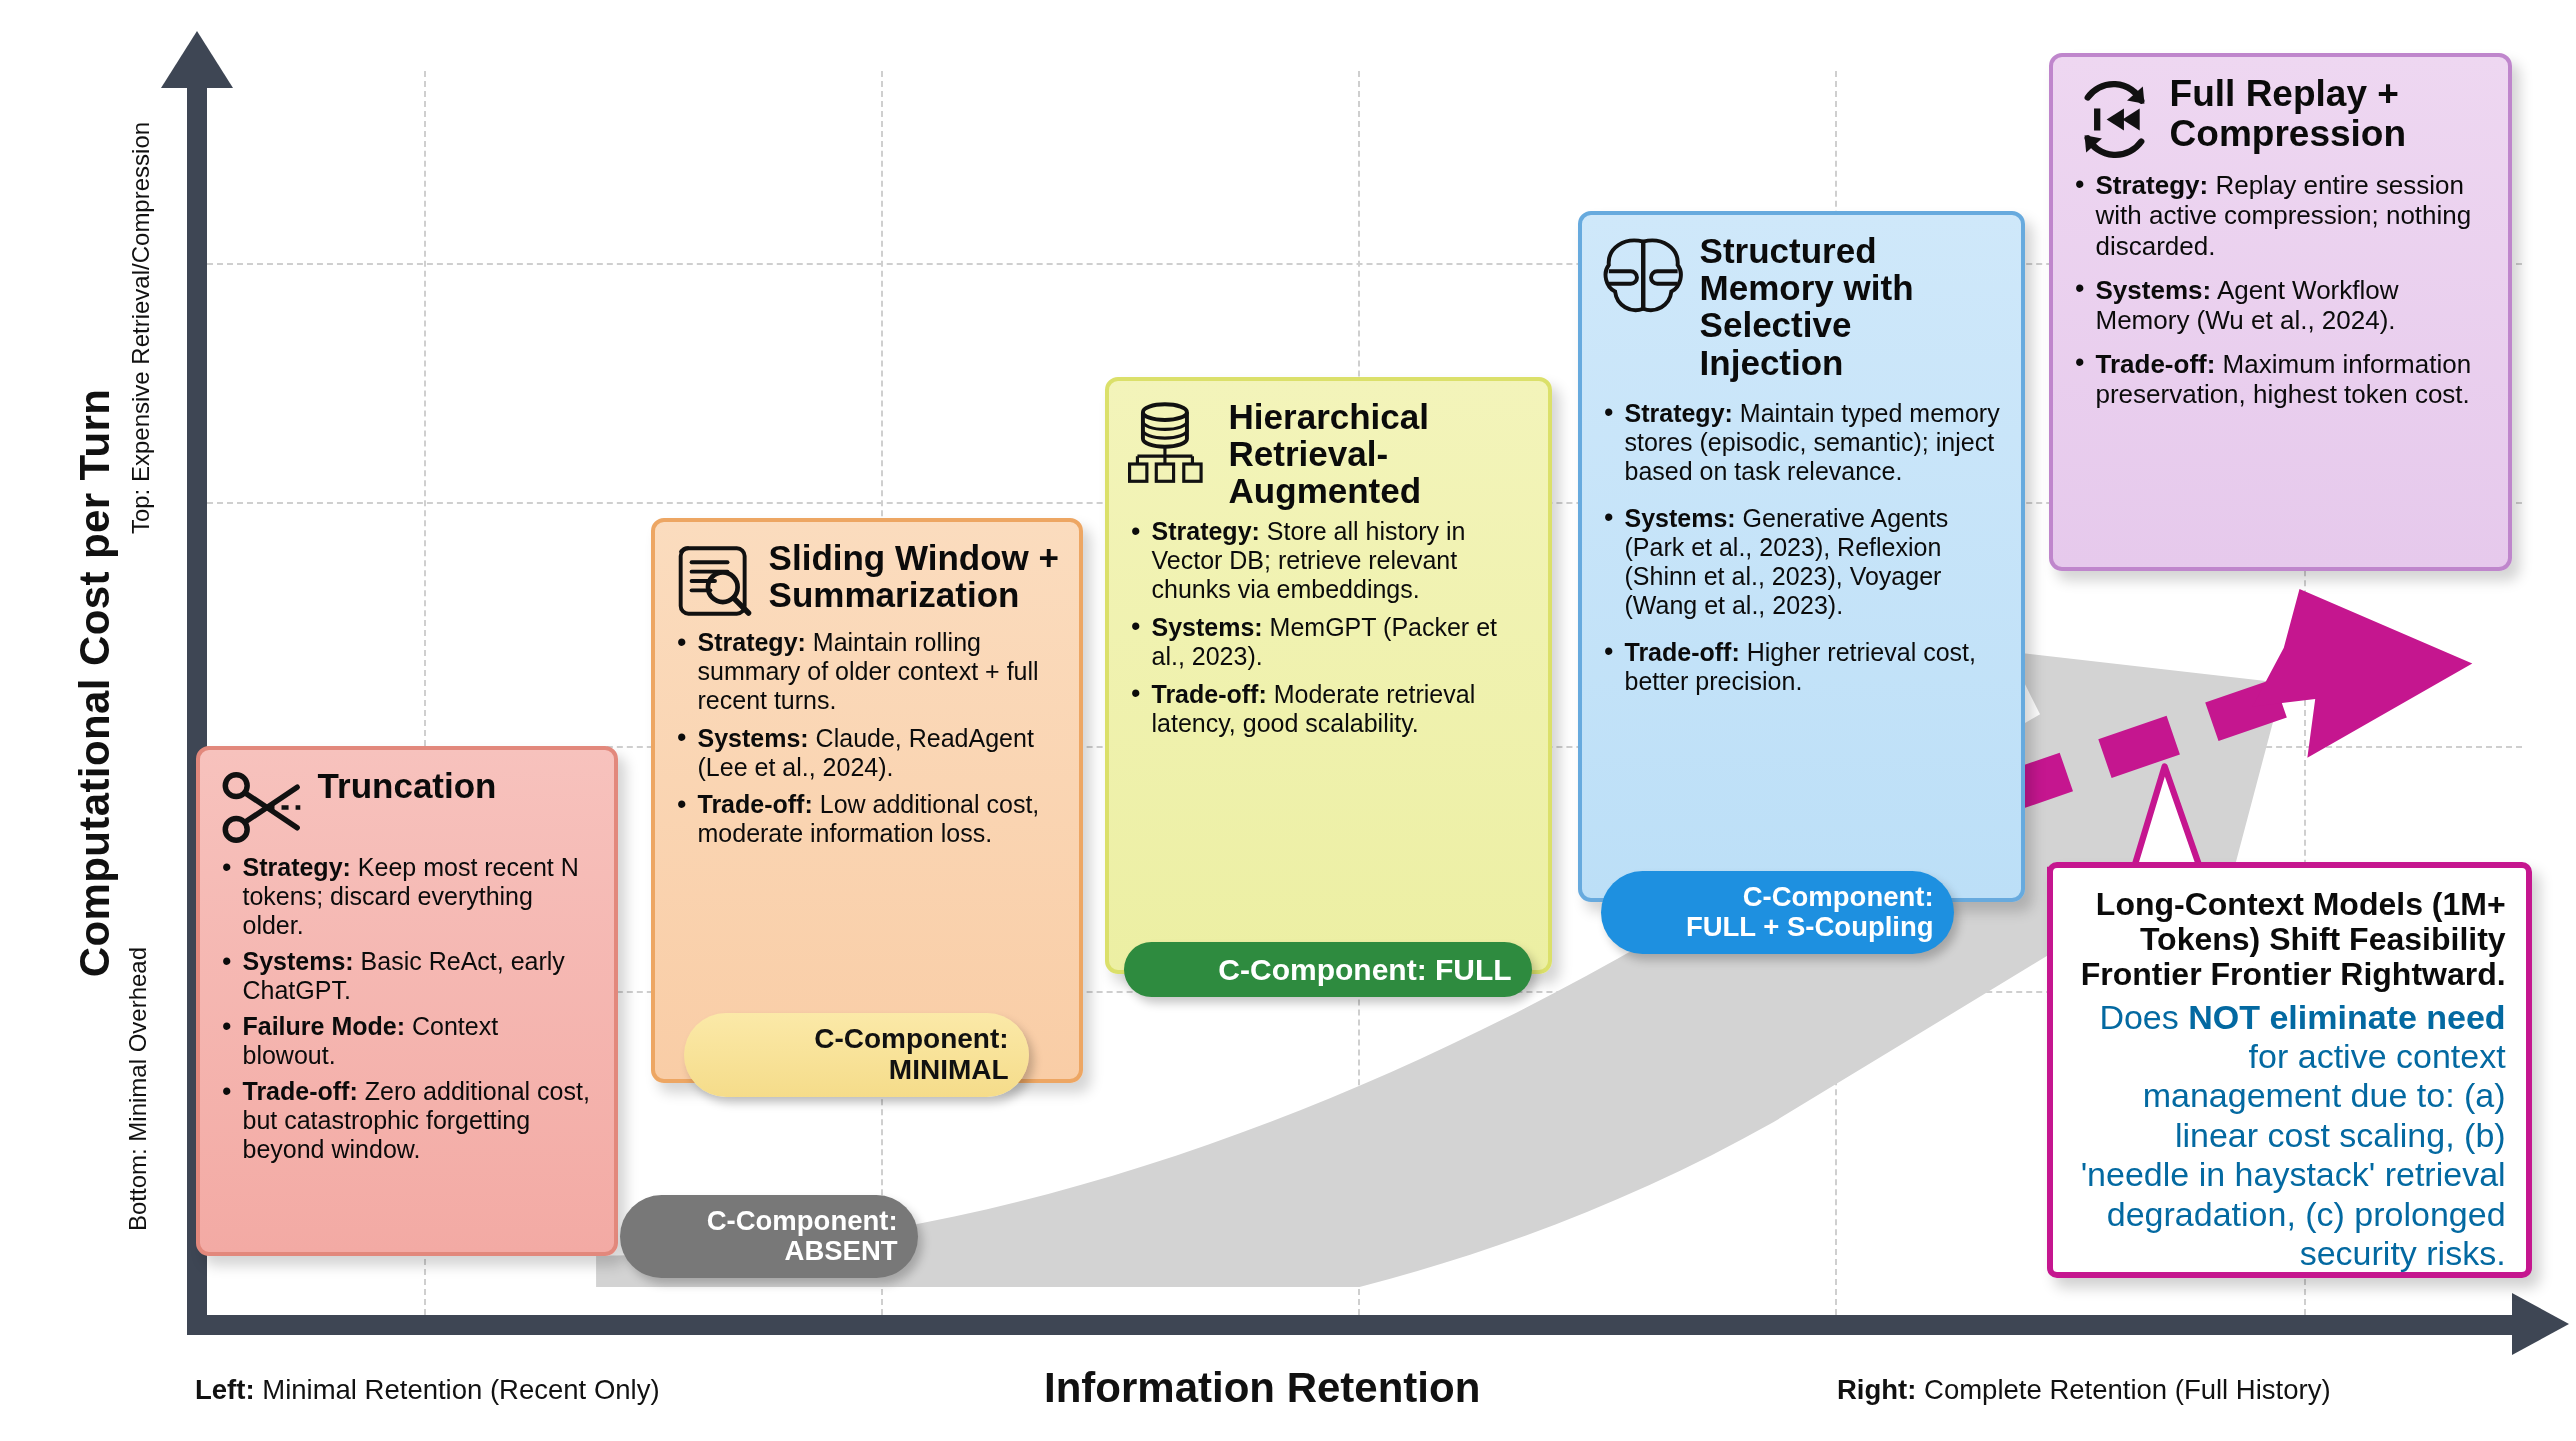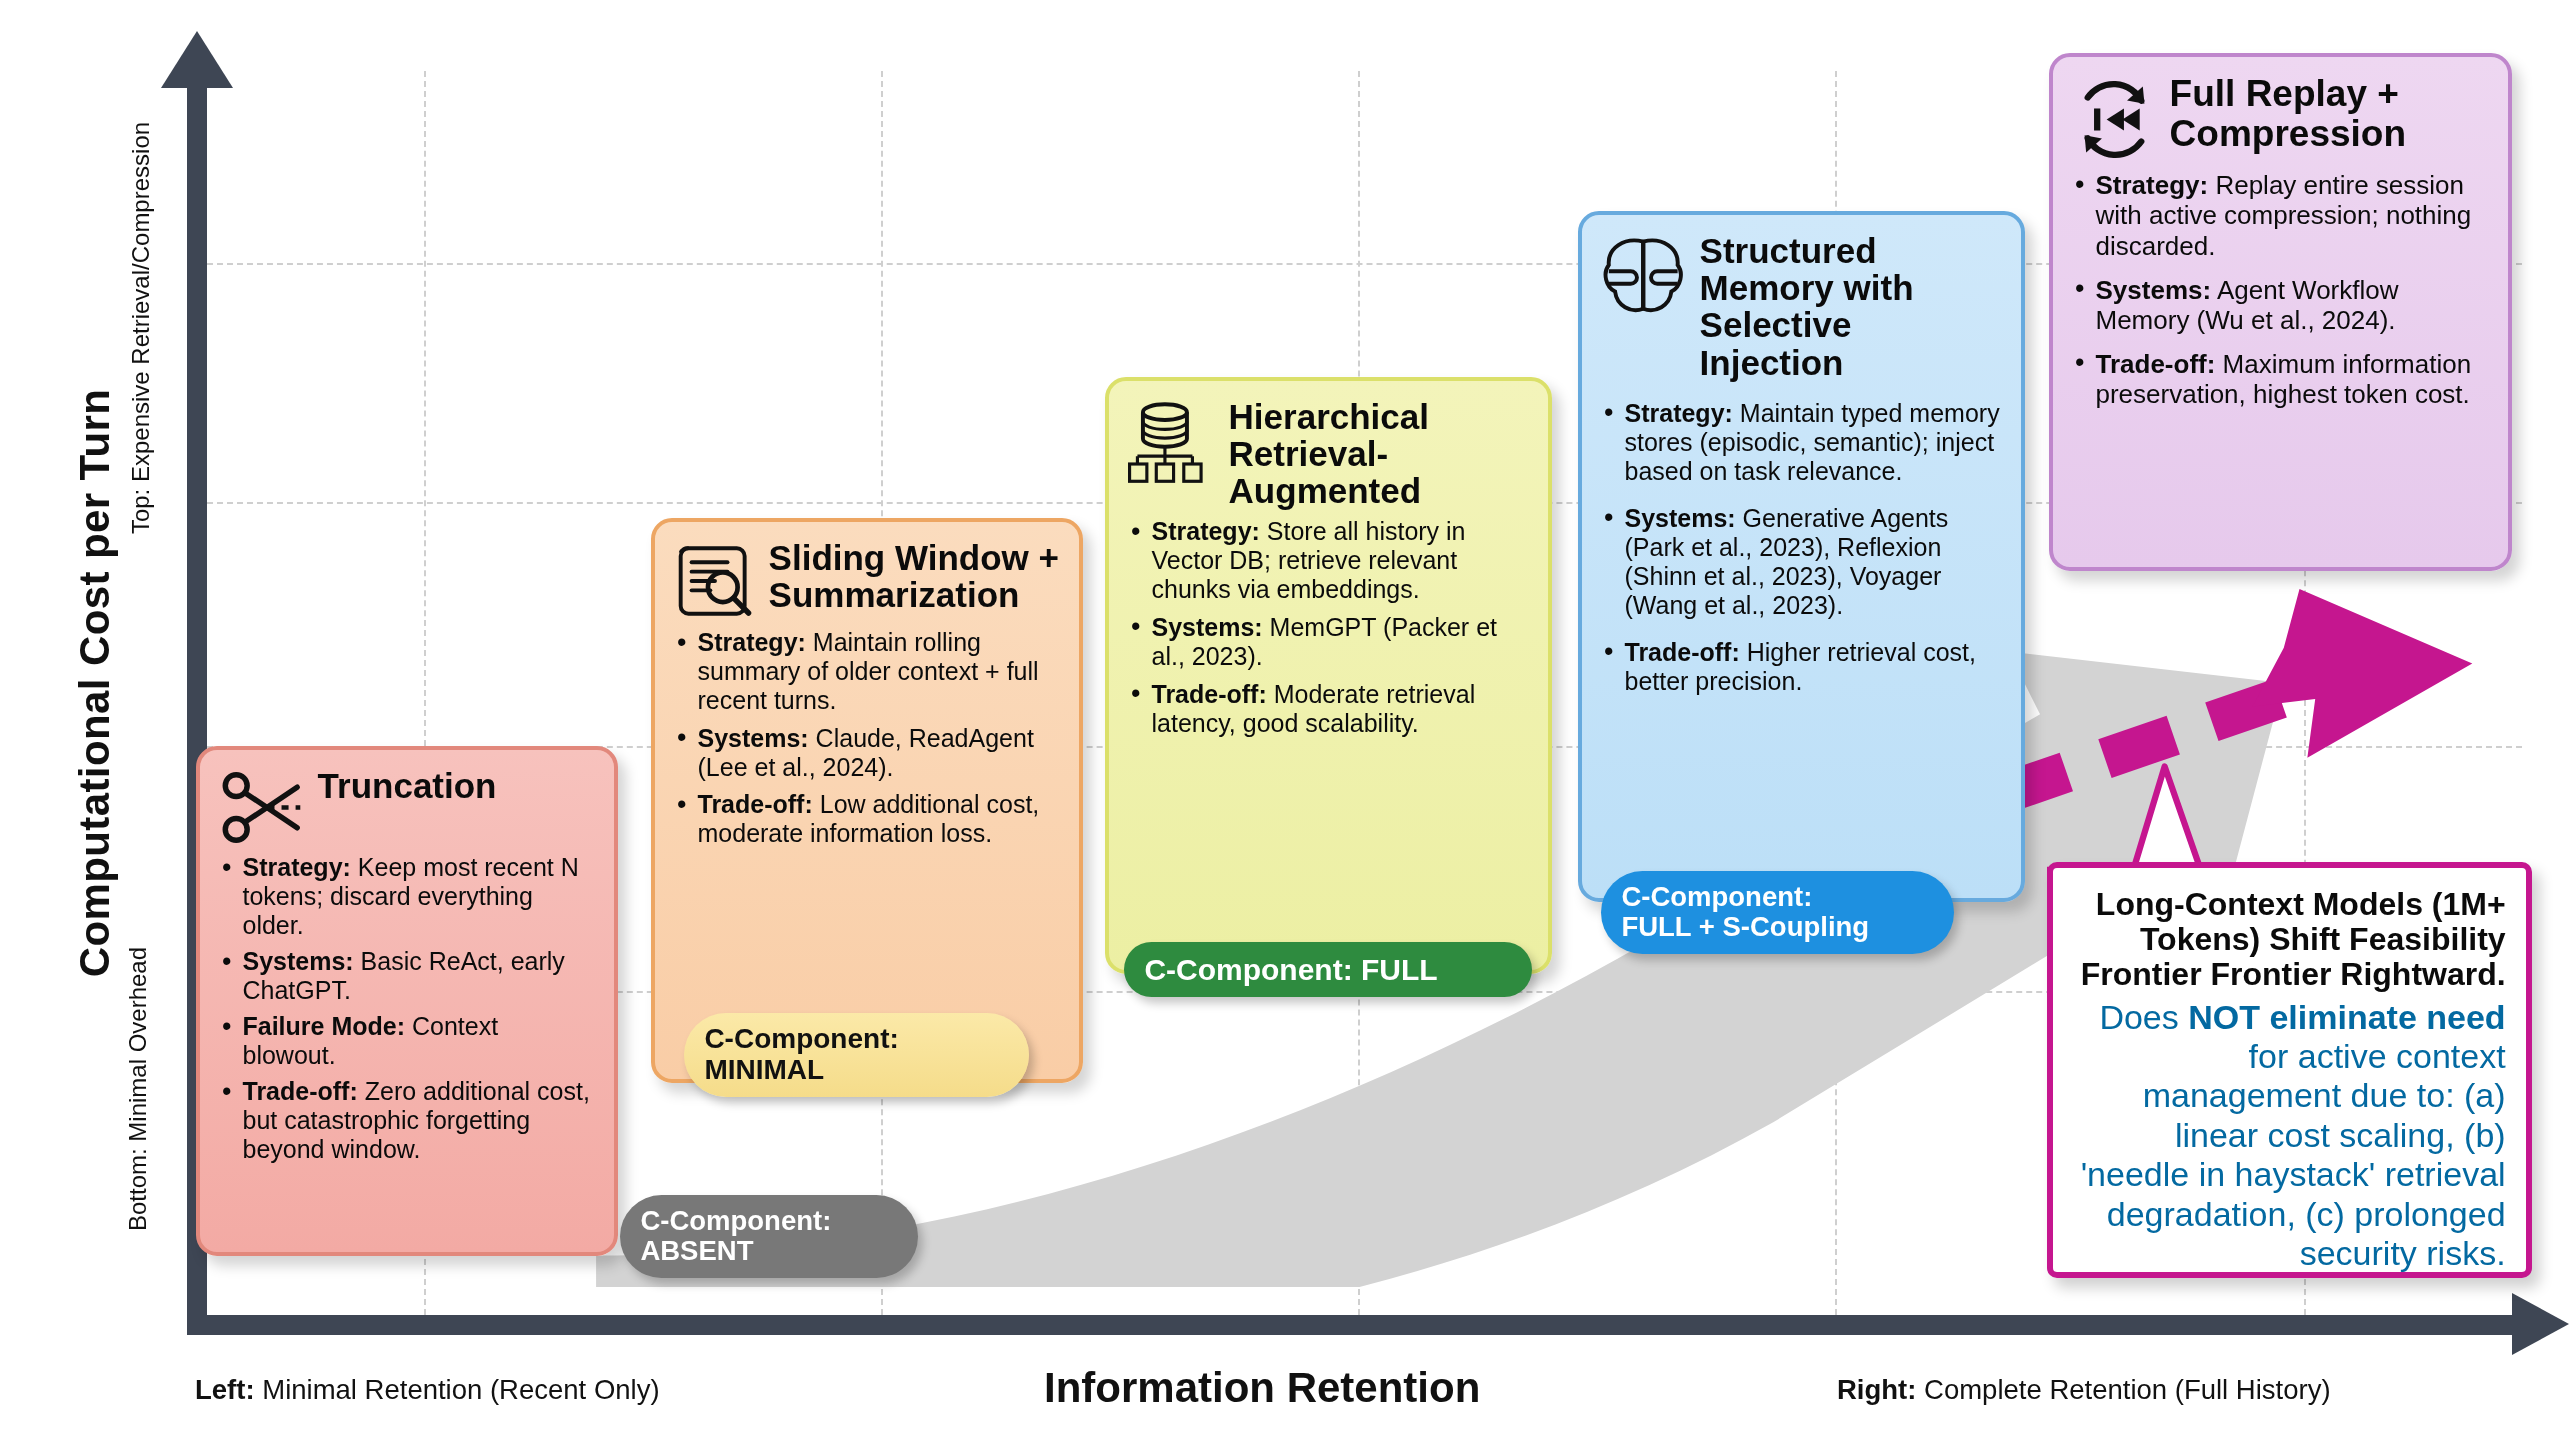--- a/index.html
+++ b/index.html
@@ -56,41 +56,41 @@
 
   
   #gray-band { position: absolute; left: 549px; top: 581px; width: 2009px; height: 706px; pointer-events:none; }
 
   
   #magenta-arrow { position: absolute; left: 1844px; top: 581px; width: 644px; height: 330px; pointer-events:none; }
 
   
   .card {
     position: absolute;
-    border-radius: 21px;
+    border-radius: 13px;
     border-width: 4.7px; border-style: solid;
     box-shadow: 7.8px 9.4px 12.6px rgba(0,0,0,.17);
     padding: 17.3px 19px 15.7px 19px;
   }
   .card-head { display: flex; align-items: flex-start; gap: 12.6px; margin-bottom: 7.8px; }
   .card-icon { flex: 0 0 auto; margin-top: 3.1px; }
   .card-title { font-size: 35px; font-weight: 800; line-height: 1.06; color:#0b0b0b; }
   .bullets { list-style: none; }
   .bullets li {
     position: relative; padding-left: 23.5px; margin-bottom: 8.6px;
     font-size: 25px; line-height: 1.16; color: #0b0b0b;
   }
   .bullets li::before {
     content: "\2022"; position: absolute; left: 3.1px; top: -1.6px; font-size: 27px;
   }
   .bullets b { font-weight: 800; }
 
   
   .badge {
-    position: absolute; border-radius: 47px; text-align: left;
+    position: absolute; border-radius: 47px; text-align: right;
     font-weight: 800; line-height: 1.1; padding: 11px 20.4px;
     box-shadow: 4.7px 6.3px 9.4px rgba(0,0,0,.22);
   }
 
   
   #card-truncation { left: 196px; top: 746px; width: 422px; height: 510px;
       background: linear-gradient(#f7c2bd,#f3aaa4); border-color:#e2887c; }
   #card-sliding { left: 651px; top: 518px; width: 432px; height: 565px;
       background: linear-gradient(#fbdcbe,#f9cda6); border-color:#eda663; }
   #card-hier { left: 1105px; top: 377px; width: 447px; height: 597px;

